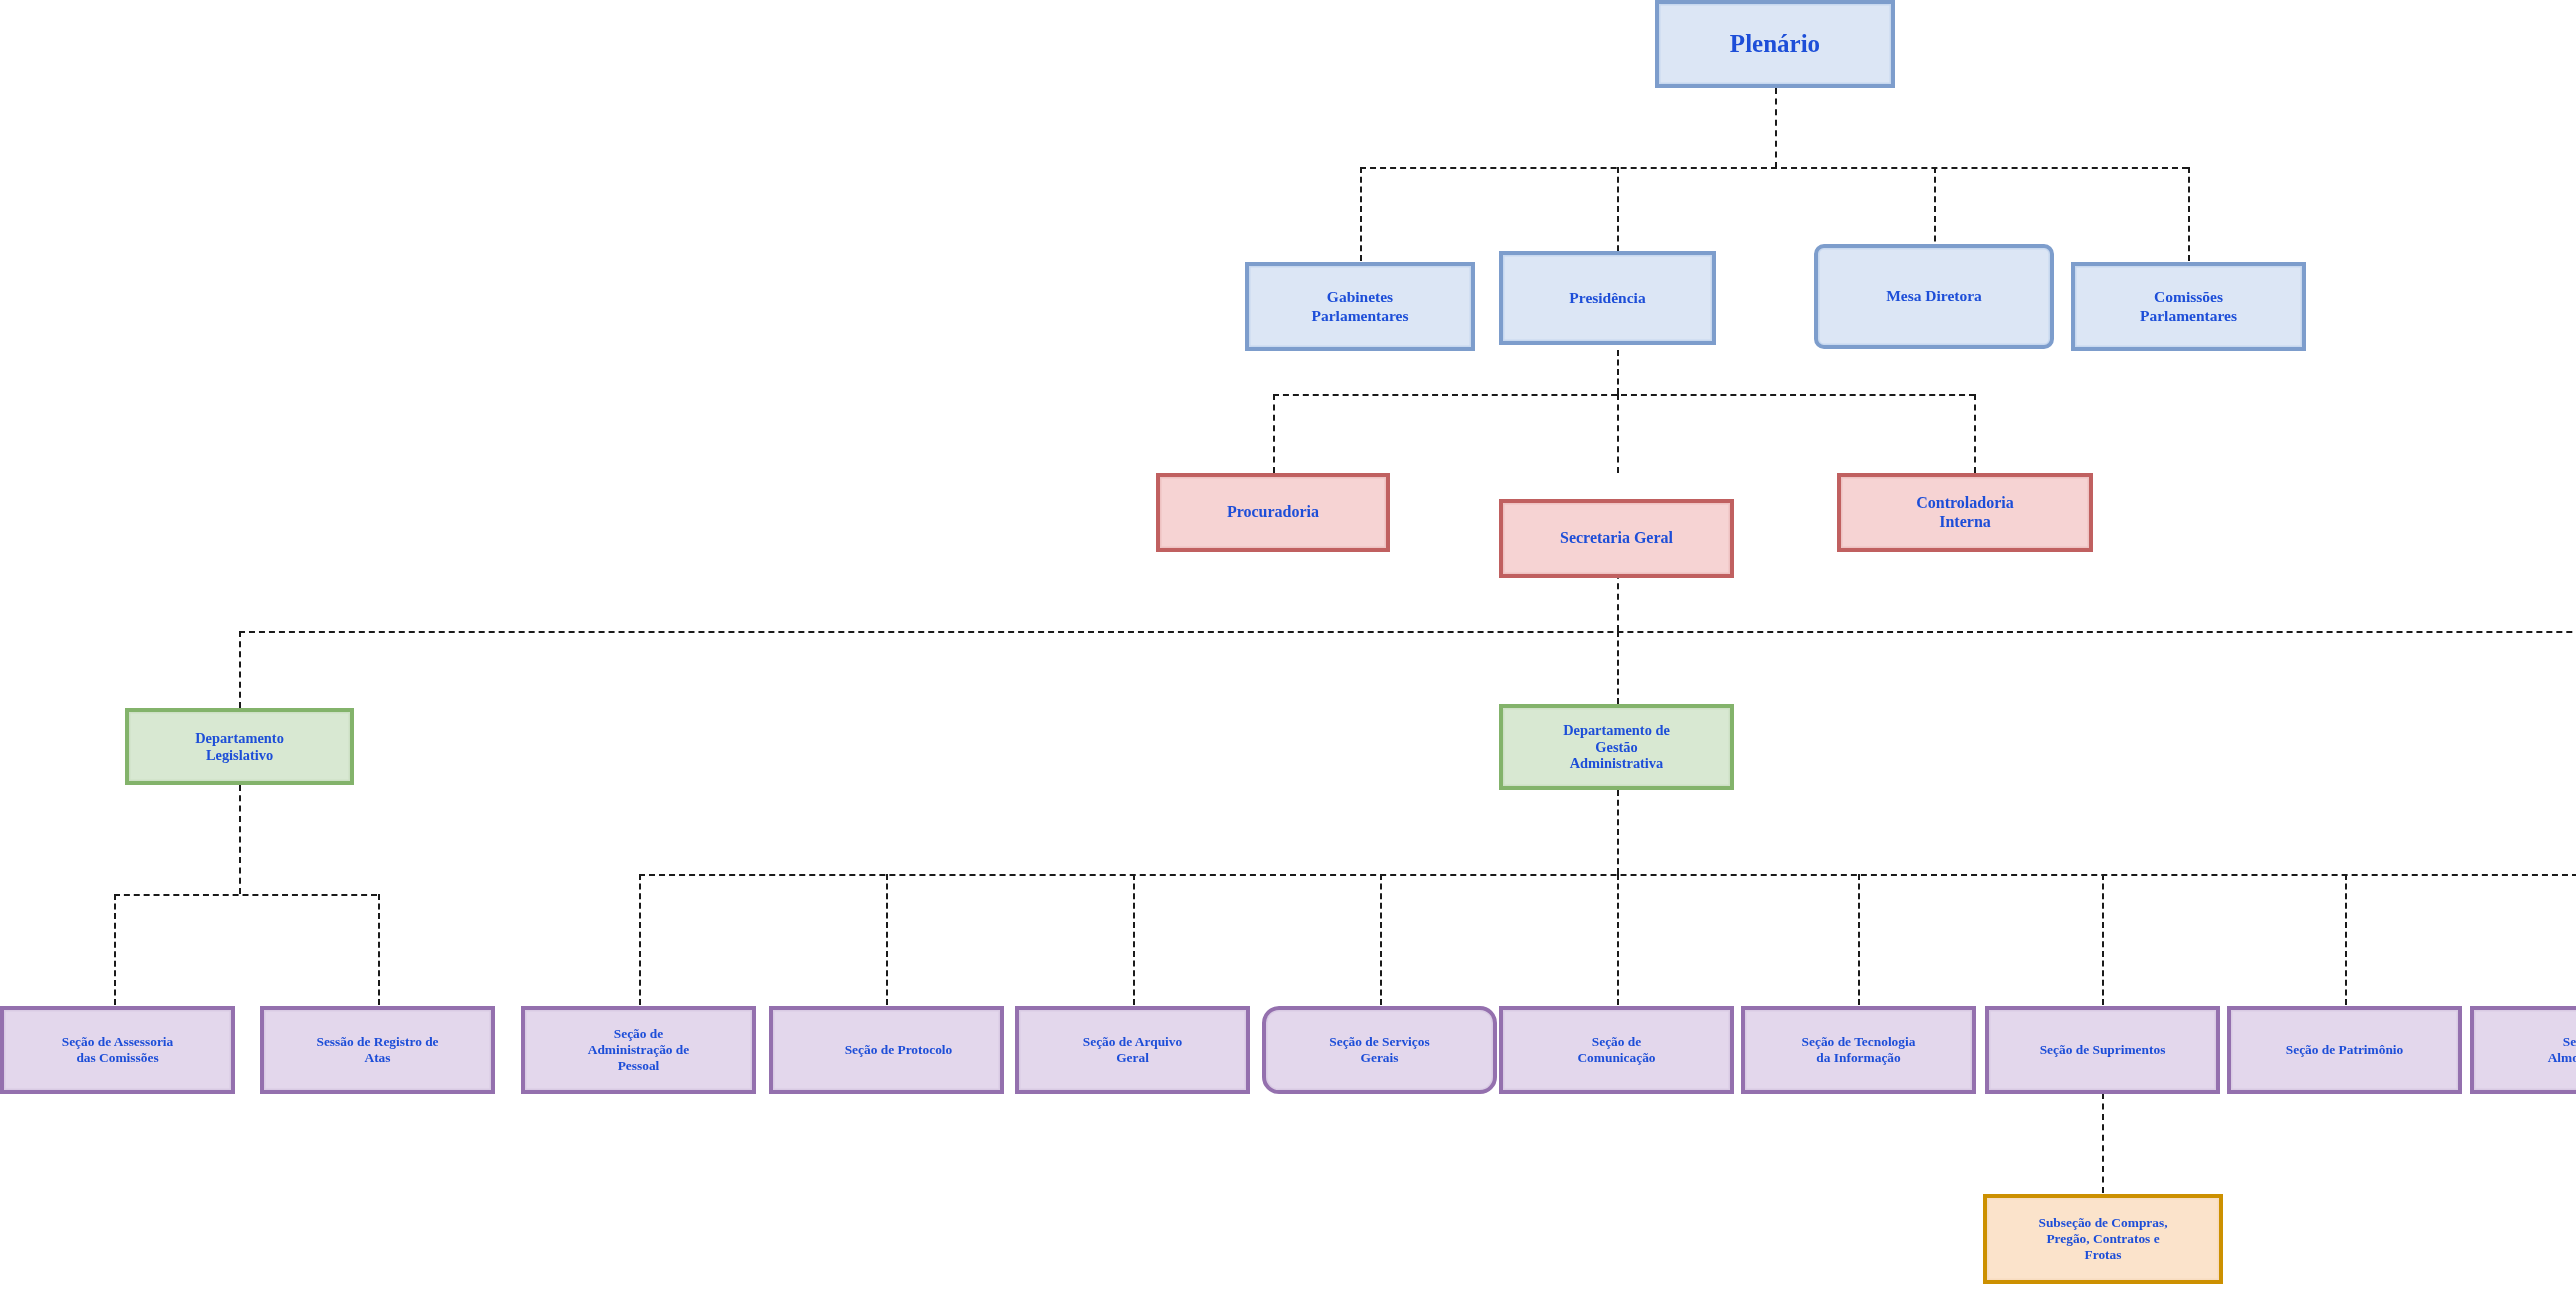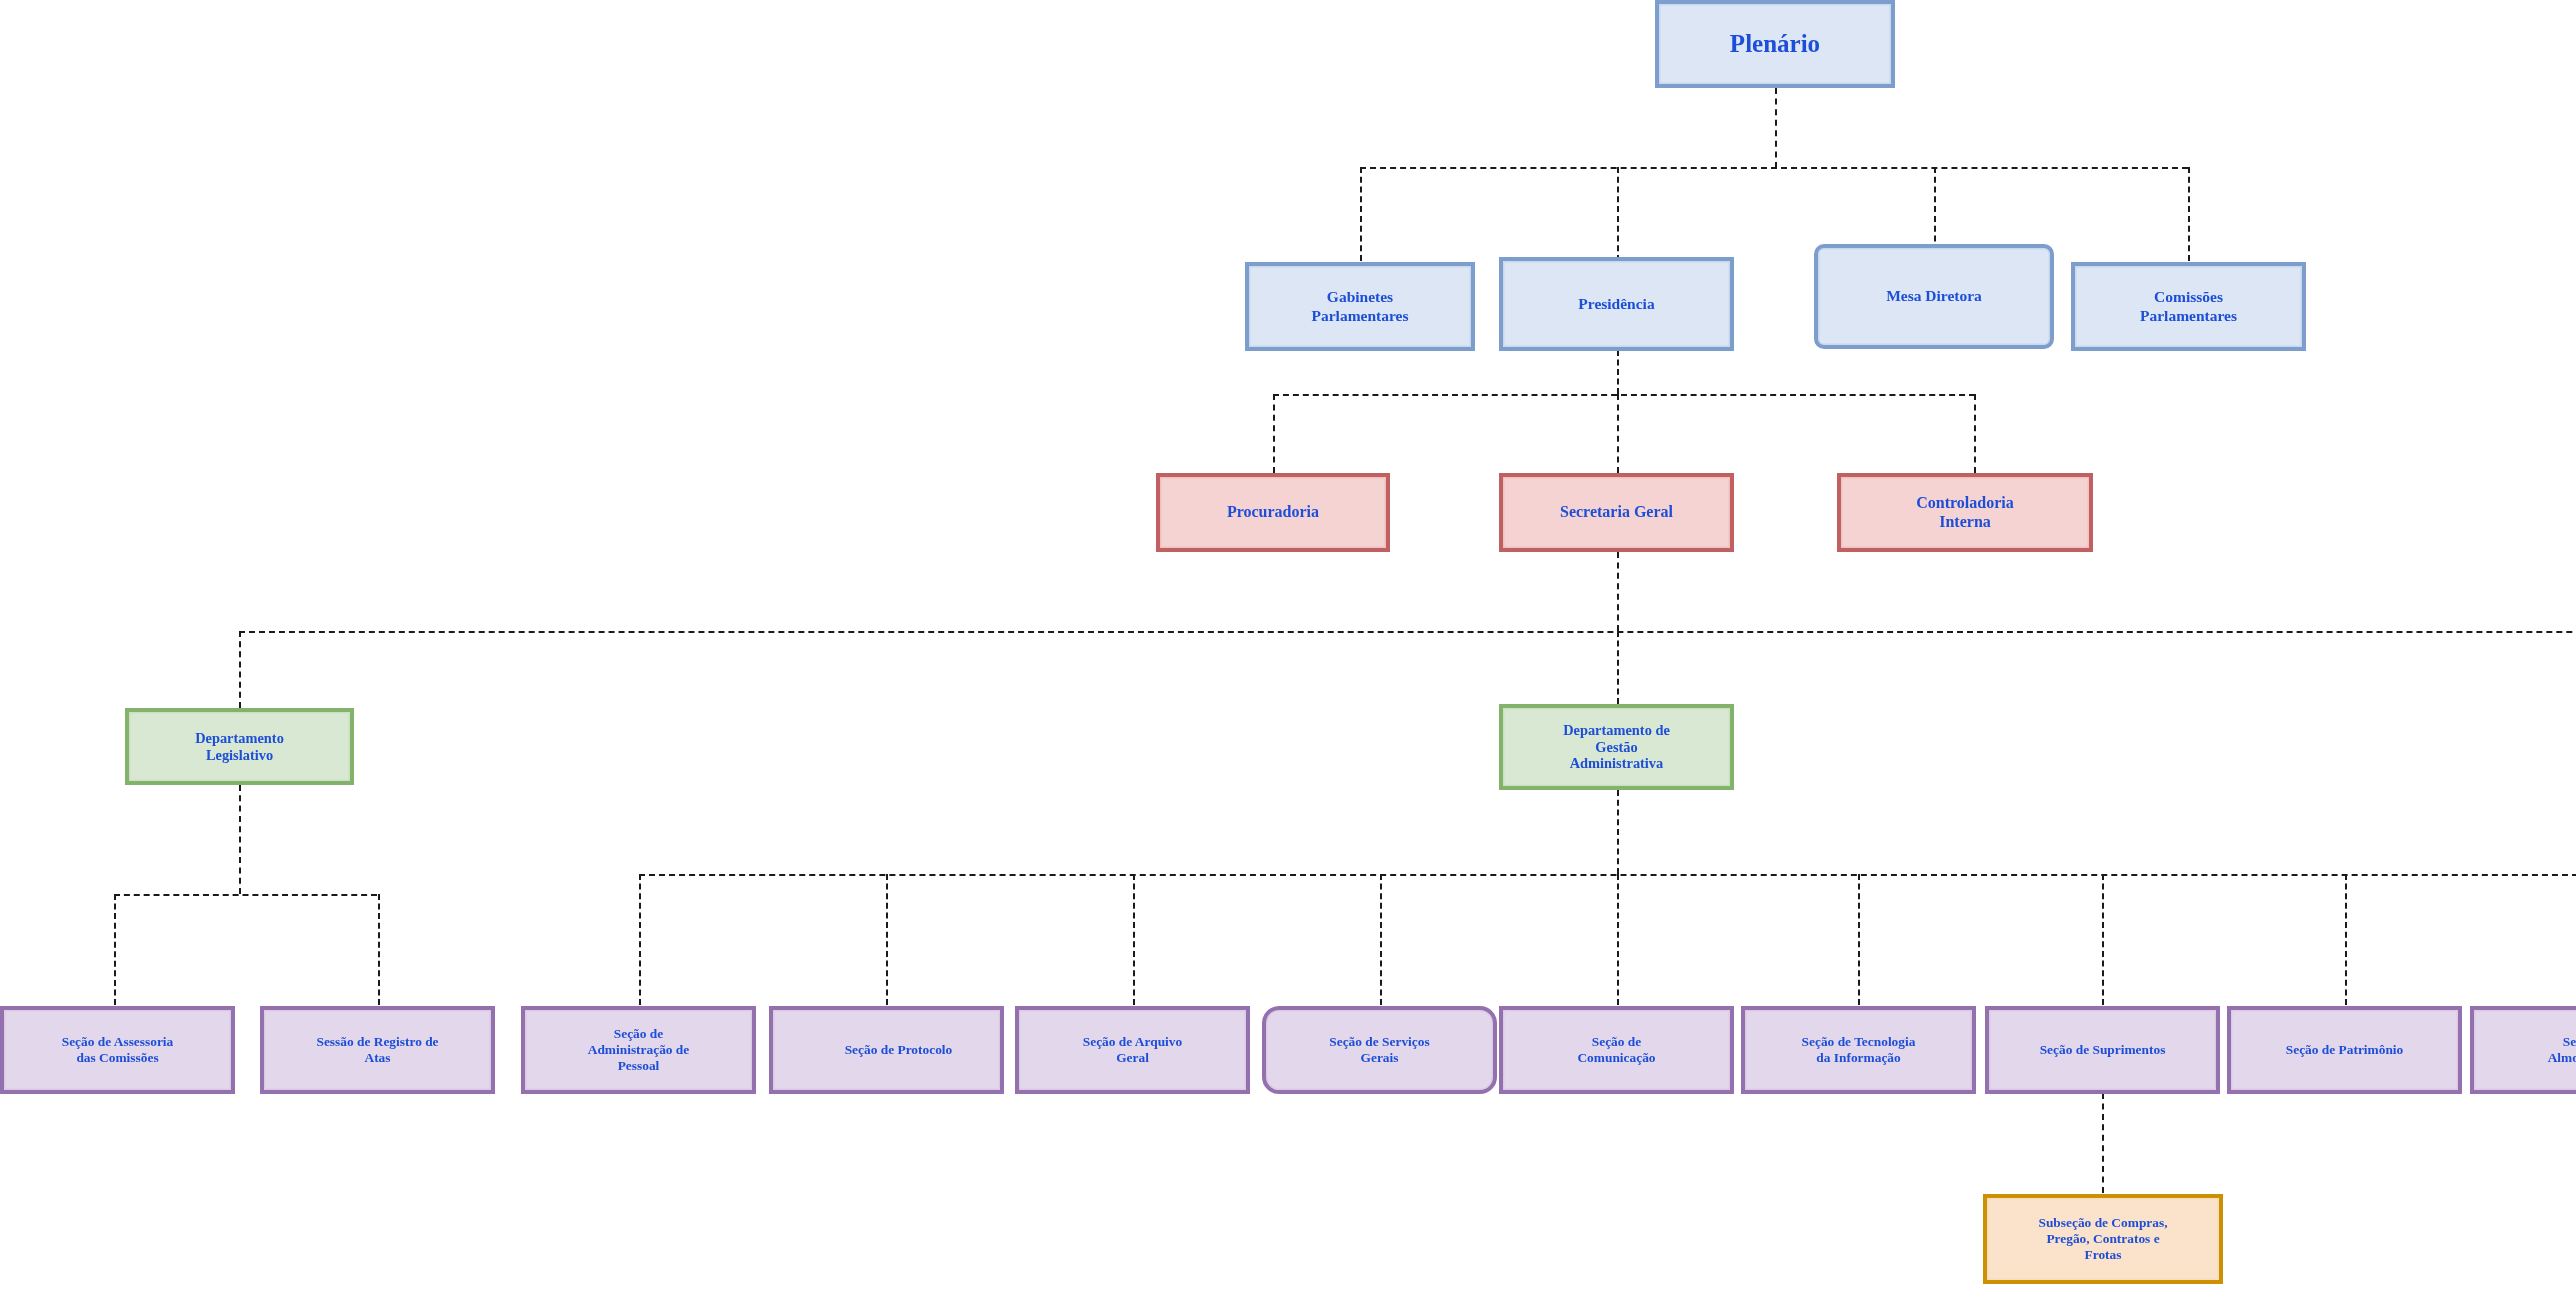--- a/index.html
+++ b/index.html
@@ -127,35 +127,35 @@
   <div class="conn-v" style="left:2102px; top:1093px; height:100px;"></div>
 
   <div class="node n-blue fs-root" style="left:1655px; top:0px; width:240px; height:88px;">
     <span class="lbl">Plenário</span>
   </div>
 
   <div class="node n-blue fs-l2" style="left:1245px; top:262px; width:230px; height:89px;">
     <span class="lbl">Gabinetes
 Parlamentares</span>
   </div>
-  <div class="node n-blue fs-l2" style="left:1499px; top:257px; width:235px; height:94px;">
+  <div class="node n-blue fs-l2" style="left:1499px; top:251px; width:217px; height:94px;">
     <span class="lbl">Presidência</span>
   </div>
   <div class="node n-blue fs-l2" style="left:1814px; top:244px; width:240px; height:105px;border-radius:10px;">
     <span class="lbl">Mesa Diretora</span>
   </div>
   <div class="node n-blue fs-l2" style="left:2071px; top:262px; width:235px; height:89px;">
     <span class="lbl">Comissões
 Parlamentares</span>
   </div>
 
   <div class="node n-red fs-l3" style="left:1156px; top:473px; width:234px; height:79px;">
     <span class="lbl">Procuradoria</span>
   </div>
-  <div class="node n-red fs-l3" style="left:1499px; top:473px; width:235px; height:79px;">
+  <div class="node n-red fs-l3" style="left:1499px; top:499px; width:235px; height:79px;">
     <span class="lbl">Secretaria Geral</span>
   </div>
   <div class="node n-red fs-l3" style="left:1837px; top:473px; width:256px; height:79px;">
     <span class="lbl">Controladoria
 Interna</span>
   </div>
 
   <div class="node n-green fs-dept" style="left:125px; top:708px; width:229px; height:77px;">
     <span class="lbl">Departamento
 Legislativo</span>

